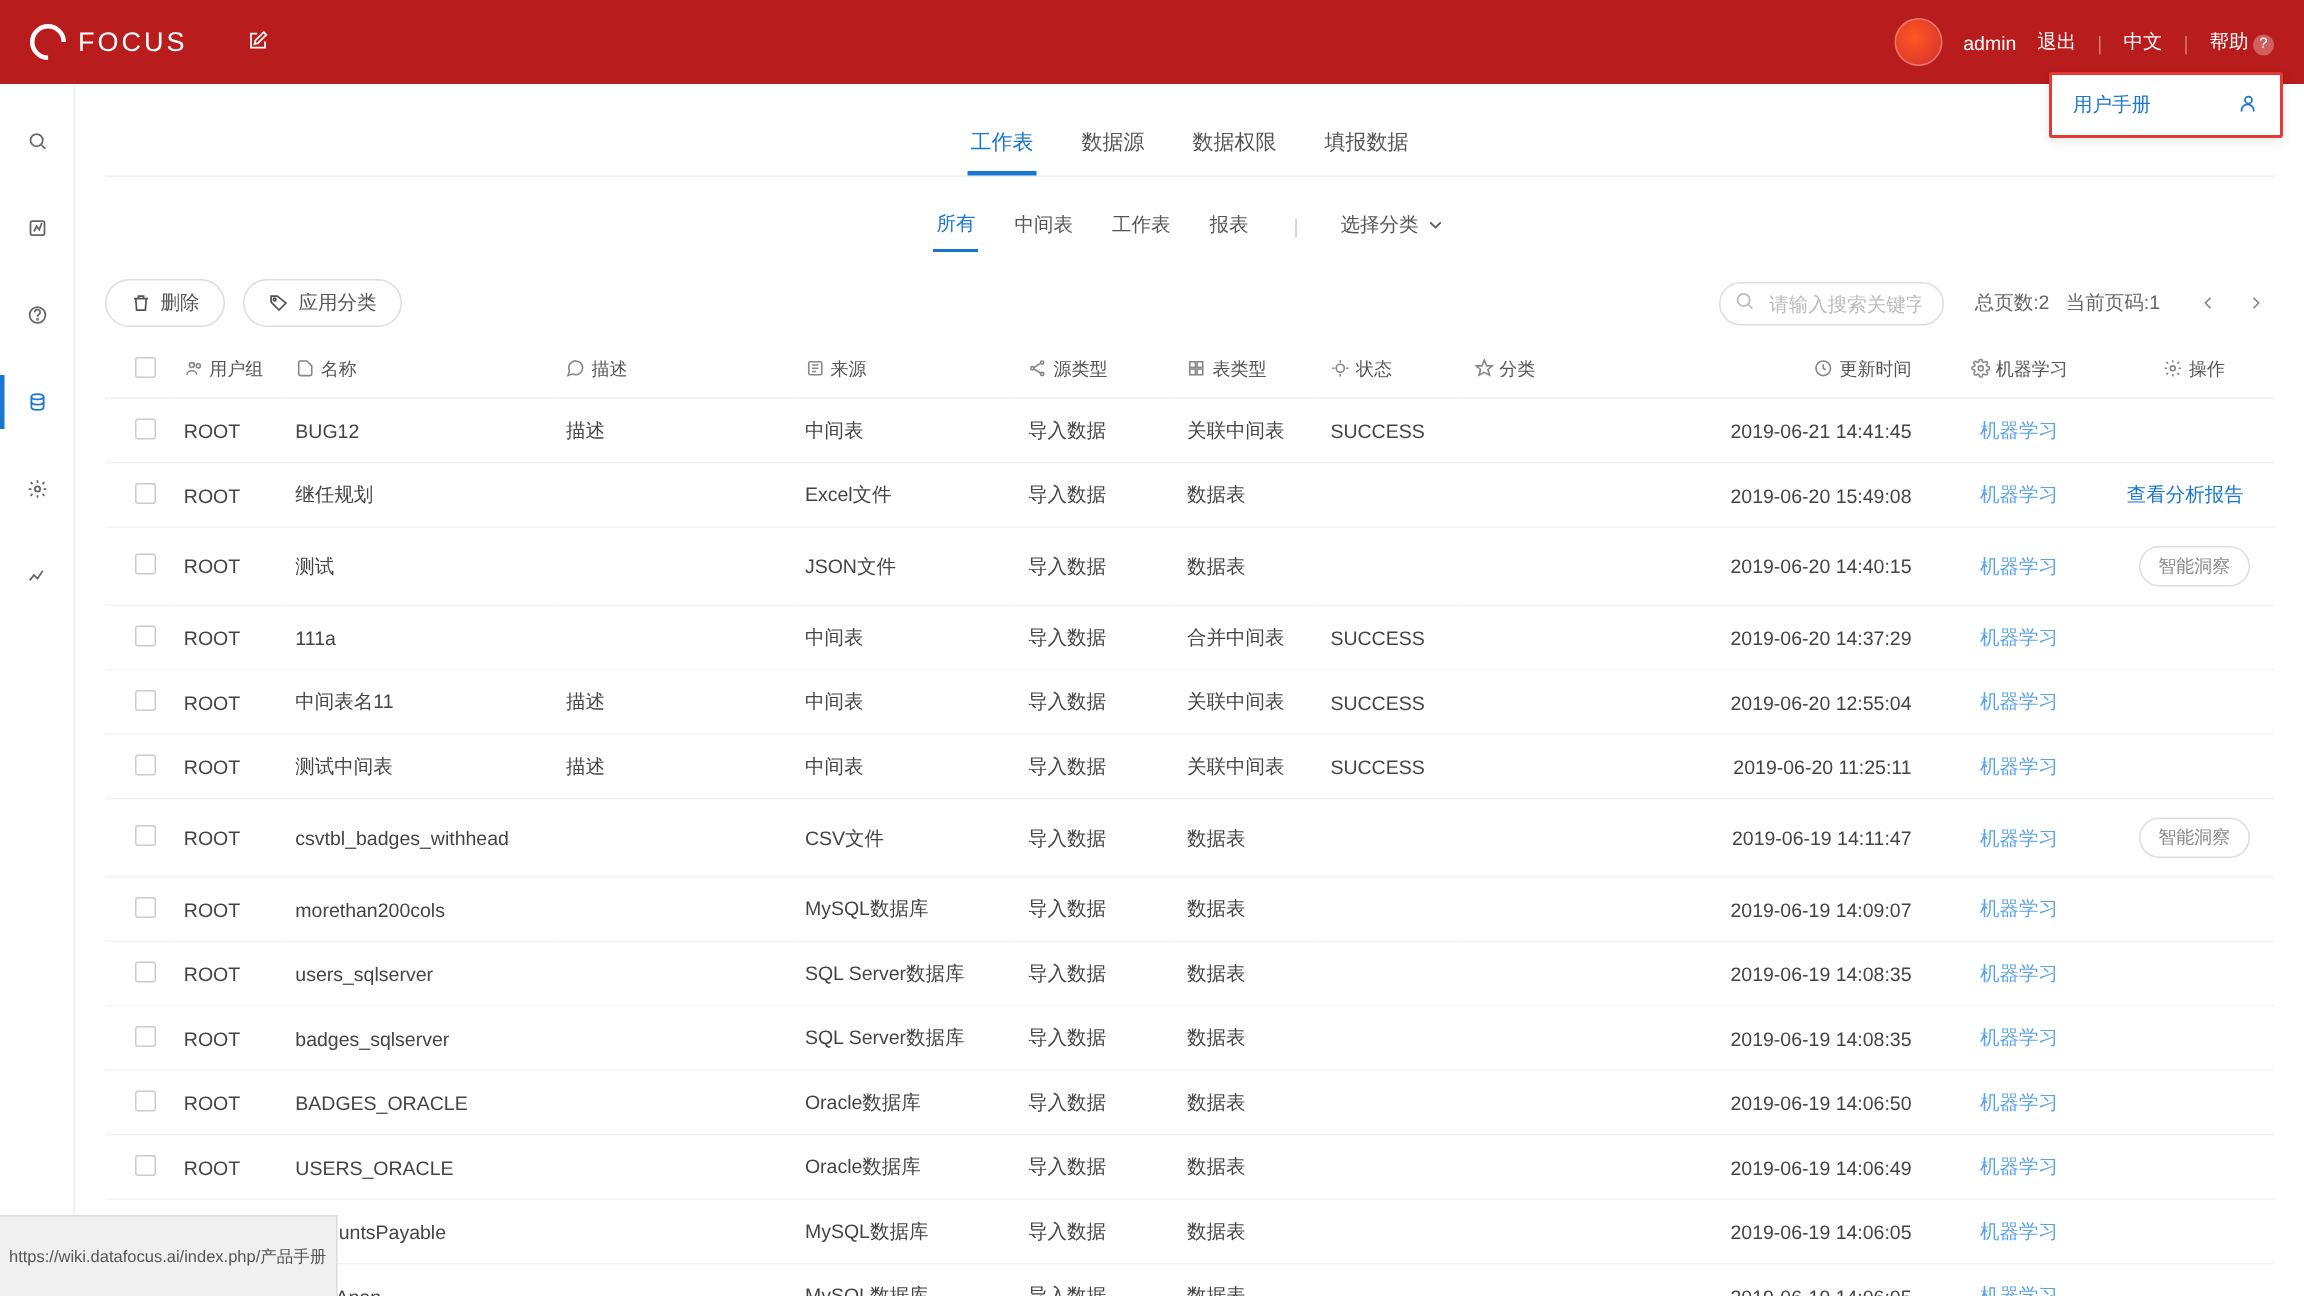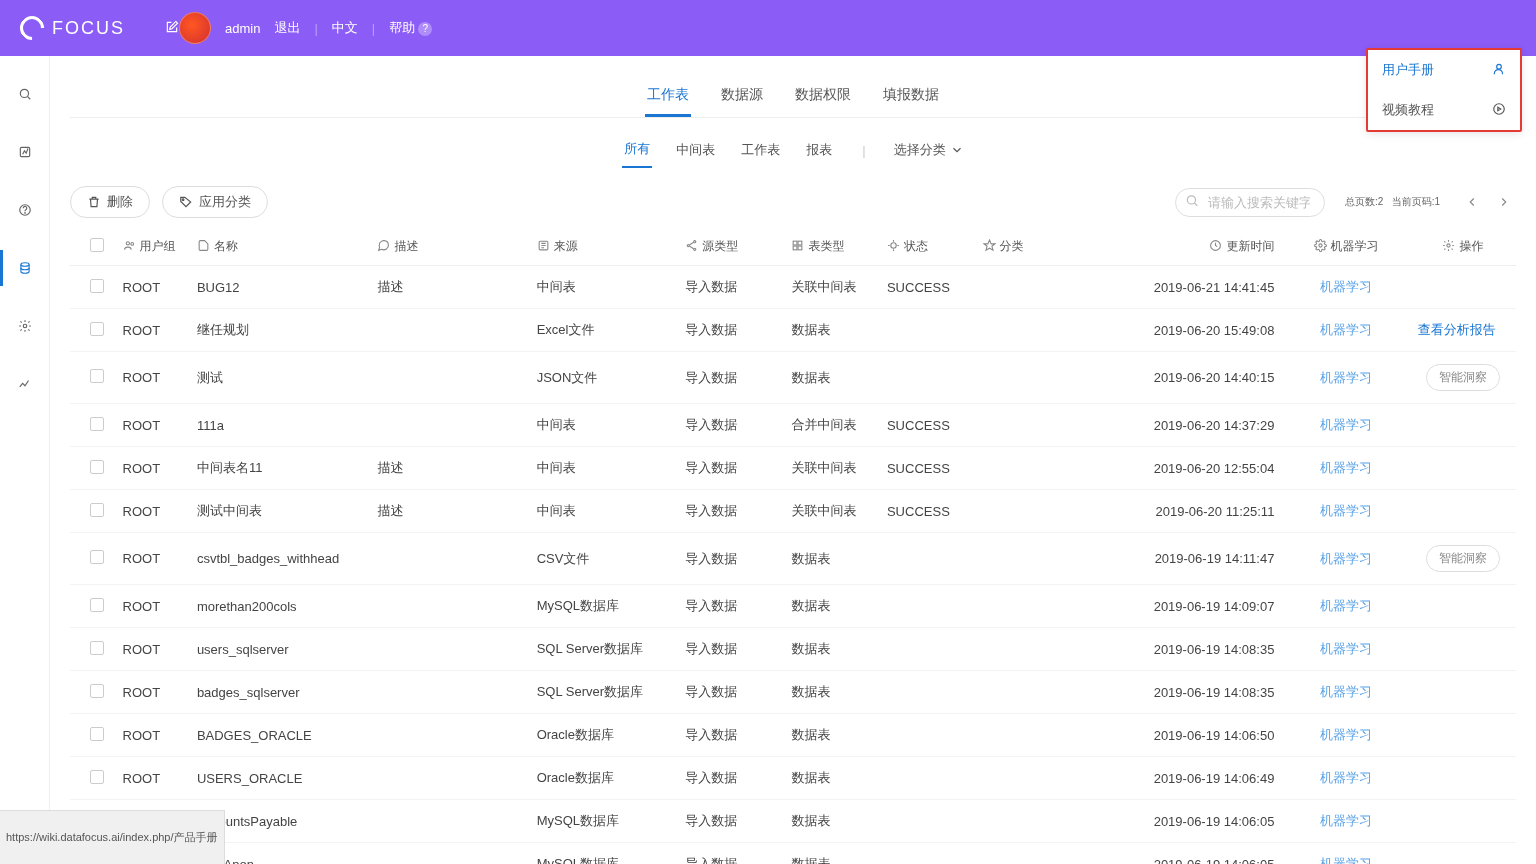--- a/index.html
+++ b/index.html
@@ -1,17 +1,17 @@
 <!DOCTYPE html>
 <html><head>
 <meta charset="utf-8">
 <style>
 *{margin:0;padding:0;box-sizing:border-box;font-family:-apple-system,BlinkMacSystemFont,"Segoe UI",Arial,sans-serif}
 body{background:#fff;font-size:13px;color:#333}
-.header{background:#8b5cf6;height:56px;display:flex;align-items:center;padding:0 20px;color:#fff;}
+.header{background:#b91c1c;height:56px;display:flex;align-items:center;padding:0 20px;color:#fff;justify-content:space-between}
 .header-left{display:flex;align-items:center;gap:40px}
 .logo{display:flex;align-items:center;gap:8px;font-size:18px;font-weight:500;letter-spacing:2px}
 .logo-icon{width:24px;height:24px;border:3px solid #fff;border-radius:50%;border-right-color:transparent;transform:rotate(45deg)}
 .edit-icon{color:#fff;cursor:pointer}
 .header-right{display:flex;align-items:center;gap:14px;font-size:13px}
 .avatar{width:32px;height:32px;border-radius:50%;background:radial-gradient(circle at 40% 40%,#ff5722,#d32f2f);border:1px solid rgba(255,255,255,0.3)}
 .header-right span{cursor:pointer}
 .divider{color:rgba(255,255,255,0.4)}
 .help-badge{display:inline-flex;align-items:center;justify-content:center;width:14px;height:14px;border-radius:50%;background:rgba(255,255,255,0.3);font-size:10px;margin-left:3px}
 .layout{display:flex;height:calc(100vh - 56px)}
@@ -29,21 +29,21 @@
 .subtab-sep{color:#ccc;margin:0 6px}
 .select-cat{display:flex;align-items:center;gap:4px;color:#555;cursor:pointer}
 .toolbar{display:flex;align-items:center;justify-content:space-between;padding:18px 20px 10px 20px}
 .toolbar-left{display:flex;gap:12px}
 .btn{border:1px solid #ddd;background:#fff;border-radius:16px;padding:6px 16px;font-size:13px;color:#555;cursor:pointer;display:flex;align-items:center;gap:6px}
 .toolbar-right{display:flex;align-items:center;gap:20px}
 .search-box{position:relative}
 .search-input{border:1px solid #ddd;border-radius:16px;padding:6px 14px 6px 32px;font-size:13px;width:150px;outline:none}
 .search-input::placeholder{color:#bbb}
 .search-icon-wrap{position:absolute;left:10px;top:50%;transform:translateY(-50%);color:#bbb}
-.page-info{font-size:10px;color:#666}
+.page-info{font-size:13px;color:#666}
 .pager{display:flex;gap:8px}
 .pager-btn{width:24px;height:24px;display:flex;align-items:center;justify-content:center;cursor:pointer;color:#888}
 .table{width:100%;border-collapse:collapse;font-size:13px}
 .table th{text-align:left;padding:10px 8px;color:#555;font-weight:400;font-size:12px;border-bottom:1px solid #eee}
 .table th .th-inner{display:flex;align-items:center;gap:4px}
 .table td{padding:12px 8px;border-bottom:1px solid #f3f3f3;color:#444;font-size:13px}
 .checkbox{width:14px;height:14px;border:1px solid #ccc;border-radius:2px;cursor:pointer;display:inline-block}
 .ml-link{color:#5ba3e8;cursor:pointer;font-size:13px}
 .op-link{color:#1976d2;cursor:pointer;font-size:13px}
 .op-btn{border:1px solid #ddd;border-radius:14px;padding:4px 12px;font-size:12px;color:#888;cursor:pointer;background:#fff}
@@ -95,27 +95,20 @@
 </div>
 
 <div class="help-dropdown" id="help-dropdown">
     <div class="help-item active">
       <span>用户手册</span>
       <span><svg viewBox="0 0 24 24" fill="none" stroke="currentColor" stroke-width="2">
           <circle cx="12" cy="8" r="4"></circle>
           <path d="M4 21v-1a7 7 0 0114 0v1"></path>
         </svg></span>
     </div>
-    <div class="help-item">
-      <span>视频教程</span>
-      <span><svg viewBox="0 0 24 24" fill="none" stroke="currentColor" stroke-width="2">
-          <circle cx="12" cy="12" r="9"></circle>
-          <path d="M10 9l5 3-5 3V9z"></path>
-        </svg></span>
-    </div>
   </div>
 
 <div class="layout">
   <div class="sidebar">
     <div class="sidebar-item">
         <svg viewBox="0 0 24 24" fill="none" stroke="currentColor" stroke-width="2">
           <circle cx="11" cy="11" r="7"></circle>
           <path d="M21 21l-5-5"></path>
         </svg>
       </div>

